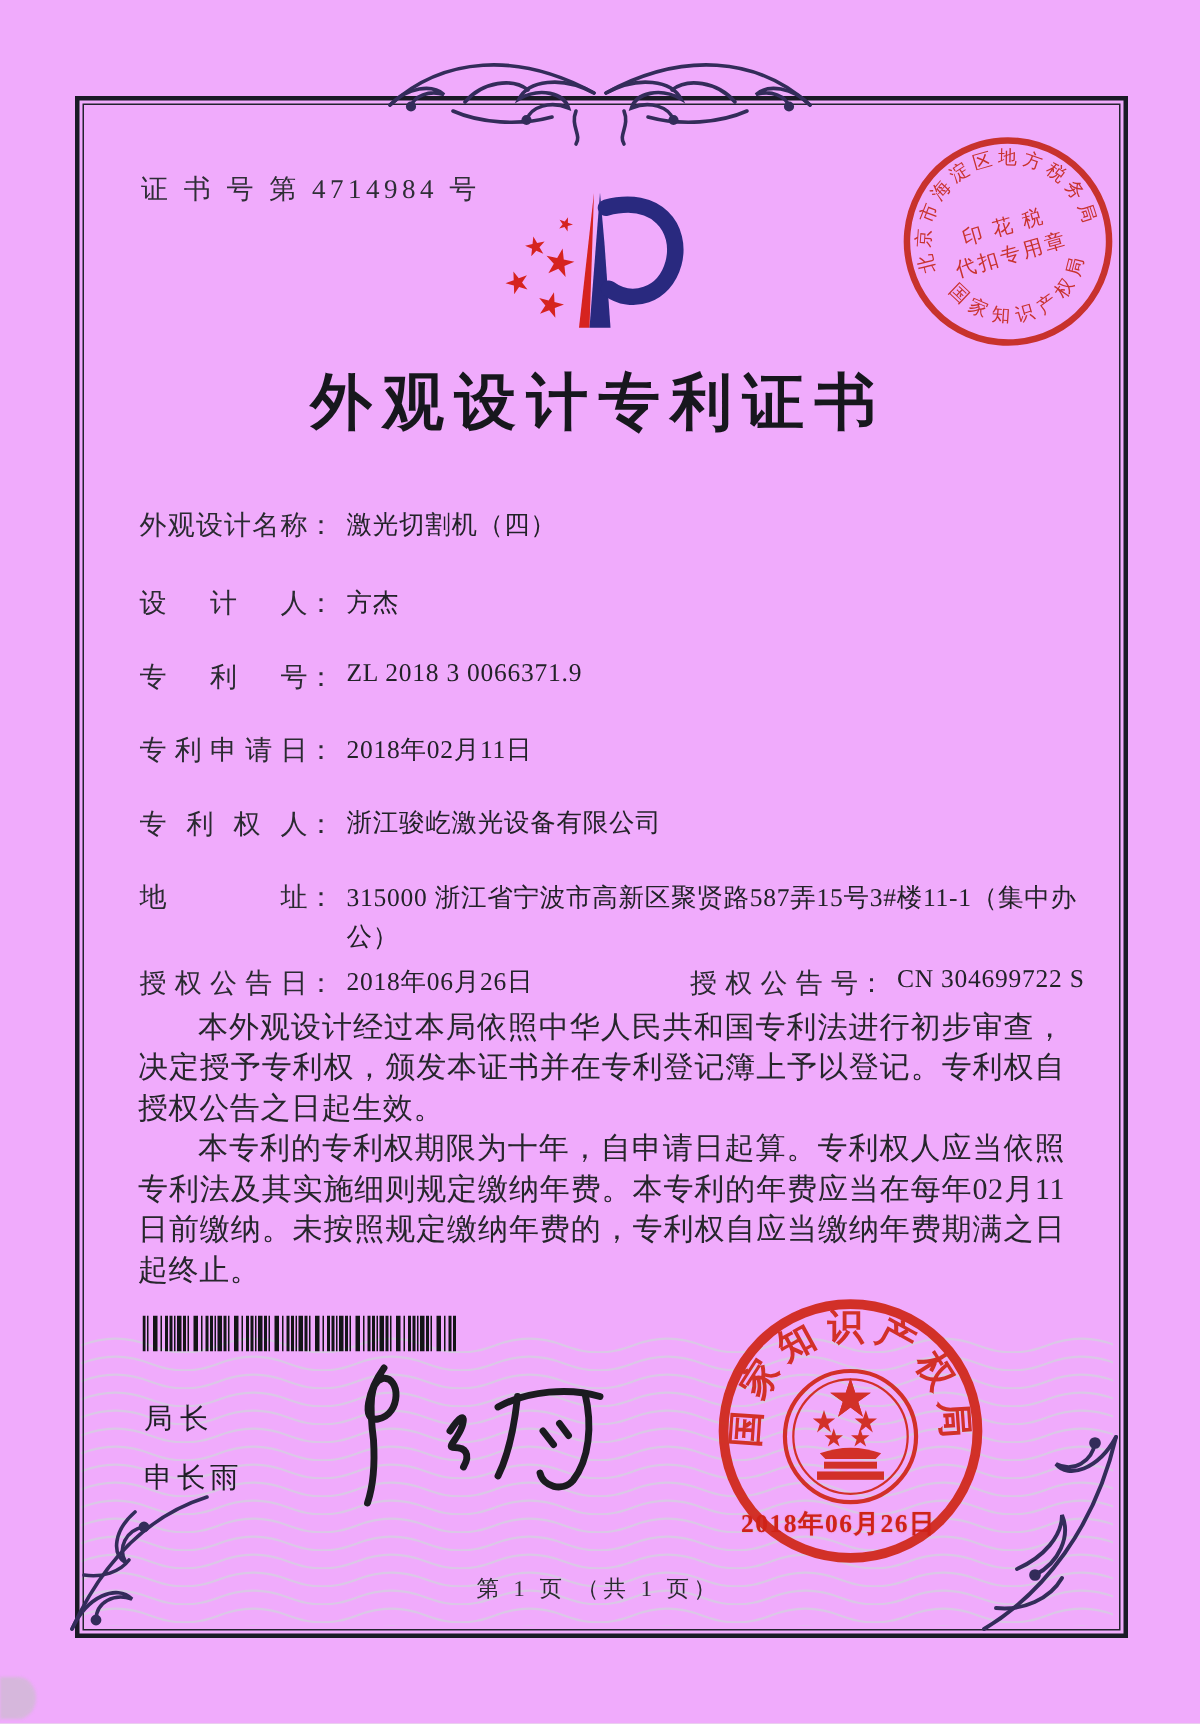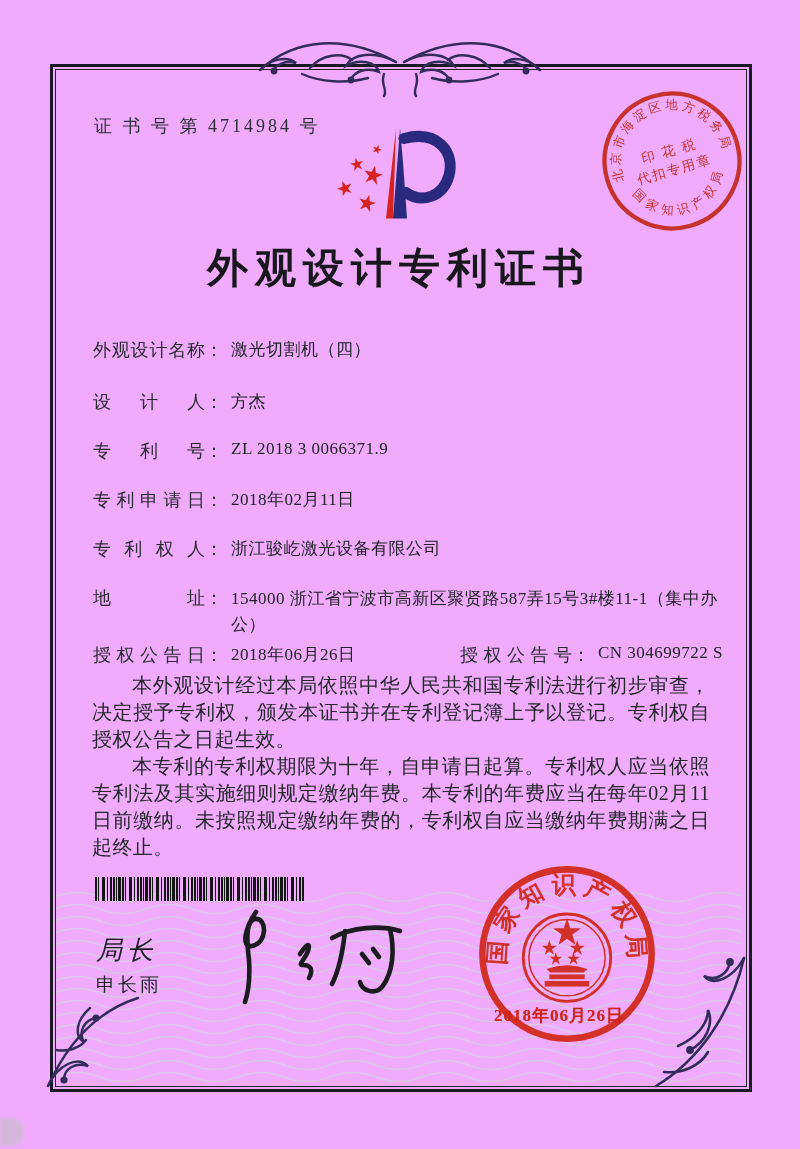--- a/index.html
+++ b/index.html
@@ -40,21 +40,21 @@
   .fvalue{ display:inline-block; font-size:17px; color:#222228; letter-spacing:.5px; vertical-align:top;}
   .fvalue.wrap{ white-space:normal; width:502px; line-height:26px; }
   .grant2{ position:absolute; left:367px; top:0; }
   .body-text{
     position:absolute; left:92px; top:672px; width:618px;
     font-size:20px; line-height:27px; letter-spacing:.4px; color:#26262c;
     text-align:justify;
   }
   .body-text p{ margin:0; text-indent:2em; }
   .barcode{ position:absolute; left:95px; top:877px; width:212px; height:24px; }
-  .director-title{ position:absolute; left:96px; top:933px; font-size:26px; letter-spacing:5px; color:#1f1f26;font-style:italic;}
+  .director-title{ position:absolute; left:96px; top:933px; font-size:19px; letter-spacing:5px; color:#1f1f26;}
   .director-name{ position:absolute; left:96px; top:972px; font-size:19px; letter-spacing:3px; color:#1f1f26;}
   .signature{ position:absolute; left:212px; top:898px; width:210px; height:118px; }
   .authority-seal{ position:absolute; left:474px; top:861px; width:186px; height:186px; }
   .seal-date{
     position:absolute; left:494px; top:1004px; width:170px;
     font-size:17px; font-weight:bold; color:#cf2318; letter-spacing:1px;
     text-shadow:0 0 1px rgba(207,35,24,.4);
   }
   .footer{
     position:absolute; left:50px; top:1050px; width:698px; text-align:center;
@@ -135,21 +135,21 @@
     <div class="frow" style="top:101px;">
       <span class="flabel">专利号</span><span class="fcolon">：</span><span class="fvalue">ZL 2018 3 0066371.9</span>
     </div>
     <div class="frow" style="top:150px;">
       <span class="flabel">专利申请日</span><span class="fcolon">：</span><span class="fvalue">2018年02月11日</span>
     </div>
     <div class="frow" style="top:199px;">
       <span class="flabel">专利权人</span><span class="fcolon">：</span><span class="fvalue">浙江骏屹激光设备有限公司</span>
     </div>
     <div class="frow" style="top:248px;">
-      <span class="flabel">地址</span><span class="fcolon">：</span><span class="fvalue wrap">154000 浙江省宁波市高新区聚贤路587弄15号3#楼11-1（集中办公）</span>
+      <span class="flabel">地址</span><span class="fcolon">：</span><span class="fvalue wrap">315000 浙江省宁波市高新区聚贤路587弄15号3#楼11-1（集中办公）</span>
     </div>
     <div class="frow" style="top:305px; width:640px;">
       <span>
         <span class="flabel">授权公告日</span><span class="fcolon">：</span><span class="fvalue">2018年06月26日</span>
       </span>
       <span class="grant2">
         <span class="flabel">授权公告号</span><span class="fcolon">：</span><span class="fvalue">CN 304699722 S</span>
       </span>
     </div>
   </div>
@@ -258,20 +258,21 @@
         <path d="M88,98 l1.6,5 5,0 -4,3.2 1.6,5 -4.2,-3.2 -4.2,3.2 1.6,-5 -4,-3.2 5,0 Z"></path>
         <path d="M107,98 l1.6,5 5,0 -4,3.2 1.6,5 -4.2,-3.2 -4.2,3.2 1.6,-5 -4,-3.2 5,0 Z"></path>
         <path d="M78,116 Q100,108 122,116 L118,120 L82,120 Z"></path>
         <rect x="81" y="122" width="38" height="5"></rect>
         <rect x="76" y="129" width="48" height="6"></rect>
       </g>
     </g>
   </svg>
   <div class="seal-date">2018年06月26日</div>
 
+  <div class="footer">第 1 页 （共 1 页）</div>
 
   <svg class="orn orn-top" viewBox="0 0 300 72">
     <g fill="none" stroke="#332c5a" stroke-width="2.4" stroke-linecap="round">
       <g id="flhalf">
         <path d="M10,40 C45,8 95,4 146,32"></path>
         <path d="M146,32 C124,20 102,24 96,36 C110,28 126,32 129,42 C117,37 104,41 101,50"></path>
         <path d="M10,40 C22,28 38,26 46,33 C36,30 26,34 24,41"></path>
         <path d="M60,38 C72,24 92,22 102,30"></path>
         <path d="M52,44 C70,52 96,54 118,48"></path>
         <path d="M134,44 C130,54 138,60 134,66"></path>

